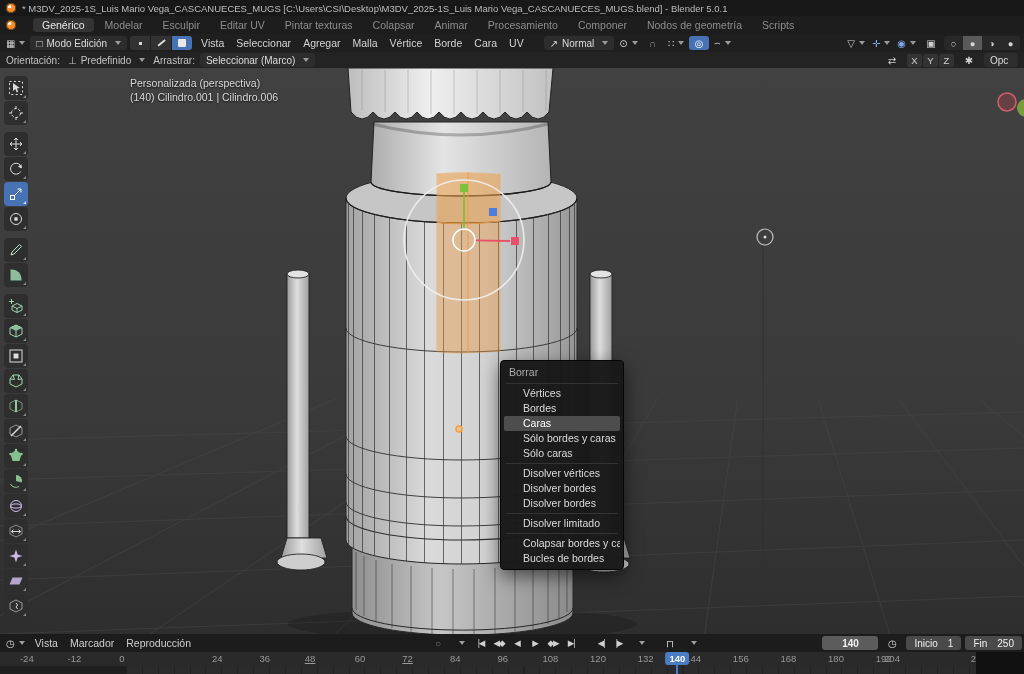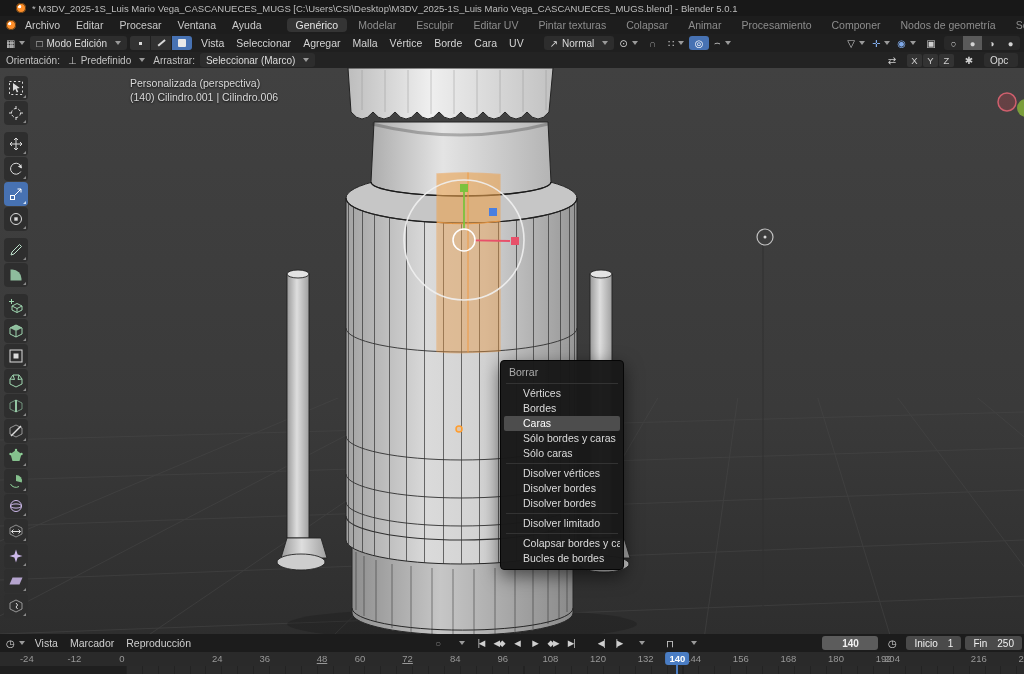--- a/index.html
+++ b/index.html
@@ -2,21 +2,21 @@
 <html><head>
 <meta charset="utf-8">
 <style>
   html,body{margin:0;padding:0;}
   body{width:1024px;height:674px;position:relative;overflow:hidden;background:#111;
        font-family:"Liberation Sans","DejaVu Sans",sans-serif;color:#cfcfcf;
        -webkit-user-select:none;user-select:none;}
   .row{position:absolute;left:0;width:1024px;display:flex;align-items:center;box-sizing:border-box;}
 
   
-  #titlebar{top:0;height:16px;background:#181818;padding:0 16px;gap:6px;font-size:9.5px;color:#bdbdbd;}
+  #titlebar{top:0;height:16px;background:#181818;padding:0 6px;gap:6px;font-size:9.5px;color:#bdbdbd;}
   .blender-logo{width:10px;height:10px;border-radius:50%;
     background:radial-gradient(circle at 38% 38%,#fff 0 1.4px,#ff8f2a 1.8px 100%);
     box-shadow:0 0 0 1px #5a3a14 inset;flex:0 0 auto;}
   
   #menubar{top:16px;height:18px;background:#1d1d1d;padding:0 6px;font-size:10.5px;color:#c9c9c9;gap:1px;}
   .mi{padding:1px 8px;border-radius:3px;white-space:nowrap;}
   .tabs{margin-left:16px;display:flex;gap:2px;color:#8d8d8d;}
   .tab{padding:1px 9px;border-radius:4px;white-space:nowrap;}
   .tab.is-active{background:#343434;color:#e6e6e6;}
 
@@ -79,21 +79,21 @@
 
   
   #tl-header{top:634px;height:18px;background:#1c1c1c;padding:0 4px;font-size:10.5px;gap:2px;position:absolute;}
   #tl-center{position:absolute;left:428px;top:0;height:18px;display:flex;align-items:center;gap:2px;}
   #tl-right{position:absolute;right:2px;top:0;height:18px;display:flex;align-items:center;gap:4px;}
   .pb-btn{min-width:16px;height:14px;display:inline-flex;align-items:center;justify-content:center;
     font-size:8.5px;color:#d0d0d0;letter-spacing:-1px;padding:0 1px;}
   .tl-field{display:inline-flex;align-items:center;justify-content:space-between;background:#4a4a4a;
     border-radius:3px;height:14px;padding:0 8px;font-size:10px;color:#f0f0f0;gap:10px;}
   .tl-field.cur{background:#5c5c5c;justify-content:center;width:40px;font-weight:bold;}
-  #tl-scale{position:absolute;top:652px;left:0;width:1024px;height:22px;background:#f97316;overflow:hidden;}
+  #tl-scale{position:absolute;top:652px;left:0;width:936px;height:22px;background:#f97316;overflow:hidden;padding-left:40px;}
   #ruler{position:absolute;top:0;left:0;width:100%;height:14px;background:#2a2a2a;}
   .ruler-label{position:absolute;top:1px;transform:translateX(-50%);font-size:9.5px;color:#989898;}
   #track{position:absolute;top:14px;left:0;width:100%;height:8px;background:#1f1f1f;}
   #track-range{position:absolute;left:126px;right:0;top:0;bottom:0;background:#2b2b2b;
     background-image:repeating-linear-gradient(90deg,#232323 0 1px,transparent 1px 15.9px);}
   #playhead{position:absolute;top:0;transform:translateX(-50%);background:#4a7dc4;color:#fff;
     font-size:9.5px;font-weight:bold;border-radius:3px;padding:0 4px;height:13px;line-height:13px;z-index:3;}
   #playhead-line{position:absolute;top:12px;width:2px;bottom:0;background:#4a7dc4;transform:translateX(-50%);z-index:2;}
 </style>
 </head>
@@ -193,28 +193,20 @@
 </defs>
 </svg>
 
 <div class="row" id="titlebar">
   <span class="blender-logo"></span>
   <span>* M3DV_2025-1S_Luis Mario Vega_CASCANUECES_MUGS [C:\Users\CSI\Desktop\M3DV_2025-1S_Luis Mario Vega_CASCANUECES_MUGS.blend] - Blender 5.0.1</span>
 </div>
 
 <div class="row" id="menubar">
   <span class="blender-logo"></span>
-  <nav style="display:flex">
-
-  <span class="mi">Archivo</span>
-      <span class="mi">Editar</span>
-      <span class="mi">Procesar</span>
-      <span class="mi">Ventana</span>
-      <span class="mi">Ayuda</span>
-    </nav>
   <div class="tabs">
 
   <span class="tab is-active">Genérico</span>
       <span class="tab">Modelar</span>
       <span class="tab">Esculpir</span>
       <span class="tab">Editar UV</span>
       <span class="tab">Pintar texturas</span>
       <span class="tab">Colapsar</span>
       <span class="tab">Animar</span>
       <span class="tab">Procesamiento</span>
@@ -618,21 +610,21 @@
 
 <div id="tl-scale">
   <div id="ruler">
 
   <span class="ruler-label" style="left: 26.7992px;">-24</span>
       <span class="ruler-label" style="left: 74.3996px;">-12</span>
       <span class="ruler-label" style="left: 122px;">0</span>
       <span class="ruler-label" style="left: 169.6px; margin-top: 48px;">12</span>
       <span class="ruler-label" style="left: 217.201px;">24</span>
       <span class="ruler-label" style="left: 264.801px;">36</span>
-      <span class="ruler-label" style="left: 322px; text-decoration: underline;">48</span>
+      <span class="ruler-label" style="left: 310px; text-decoration: underline;">48</span>
       <span class="ruler-label" style="left: 360.002px;">60</span>
       <span class="ruler-label" style="left: 407.602px; text-decoration: underline;">72</span>
       <span class="ruler-label" style="left: 455.203px;">84</span>
       <span class="ruler-label" style="left: 502.803px;">96</span>
       <span class="ruler-label" style="left: 550.404px;">108</span>
       <span class="ruler-label" style="left: 598.004px;">120</span>
       <span class="ruler-label" style="left: 645.604px;">132</span>
       <span class="ruler-label" style="left: 693.205px;">144</span>
       <span class="ruler-label" style="left: 740.805px;">156</span>
       <span class="ruler-label" style="left: 788.406px;">168</span>

